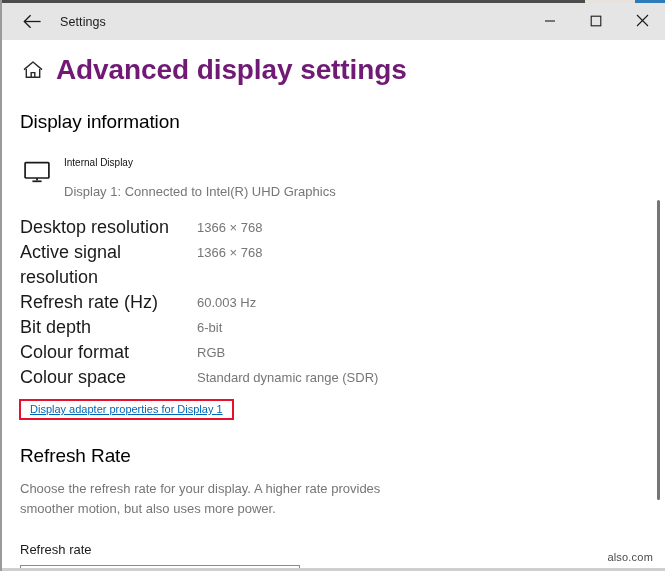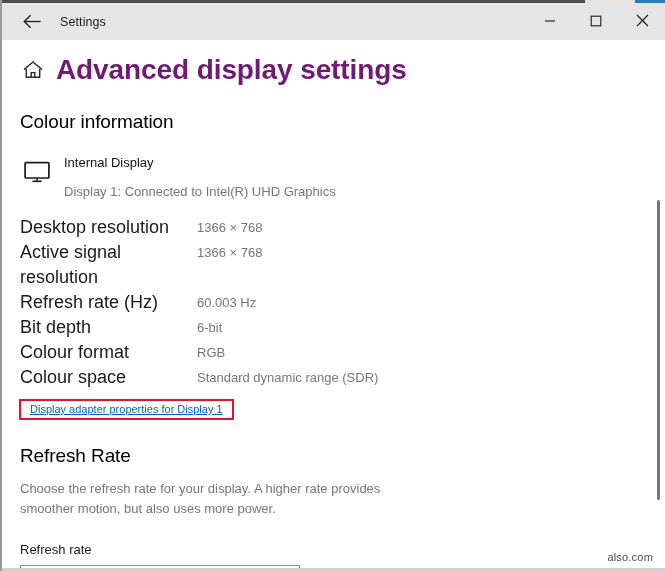--- a/index.html
+++ b/index.html
@@ -145,21 +145,21 @@
     flex: 0 0 auto;
     display: flex;
     align-items: center;
     justify-content: center;
     margin-top: 2px;
   }
   #display-identity-text {
     margin-left: 10px;
   }
   #display-name {
-    font-size: 13px;
+    font-size: 10px;
     color: #111;
     line-height: 19px;
   }
   #display-connection {
     font-size: 13px;
     color: #767676;
     line-height: 19px;
     margin-top: 10px;
   }
 
@@ -314,21 +314,21 @@
         <span id="home-icon">
           <svg width="22" height="20" viewBox="0 0 22 20">
             <path d="M2 9.6 L11 2 L20 9.6" fill="none" stroke="#2a2a2a" stroke-width="1.4" stroke-linejoin="round"></path>
             <path d="M4.3 9.1 L4.3 17.2 L17.7 17.2 L17.7 9.1" fill="none" stroke="#2a2a2a" stroke-width="1.4"></path>
             <path d="M9.2 17.2 L9.2 12.6 L12.8 12.6 L12.8 17.2" fill="none" stroke="#2a2a2a" stroke-width="1.4"></path>
           </svg>
         </span>
         <div id="page-title">Advanced display settings</div>
       </div>
 
-      <div class="section-heading">Colour information</div>
+      <div class="section-heading">Display information</div>
 
       <div id="display-identity">
         <span id="monitor-icon">
           <svg width="26" height="22" viewBox="0 0 26 22">
             <rect x="1.1" y="1.6" width="23.8" height="15.4" rx="0.8" fill="none" stroke="#1a1a1a" stroke-width="1.7"></rect>
             <path d="M13 17 L13 19.4" stroke="#1a1a1a" stroke-width="1.7"></path>
             <path d="M8.4 20.3 L17.6 20.3" stroke="#1a1a1a" stroke-width="1.7"></path>
           </svg>
         </span>
         <div id="display-identity-text">

